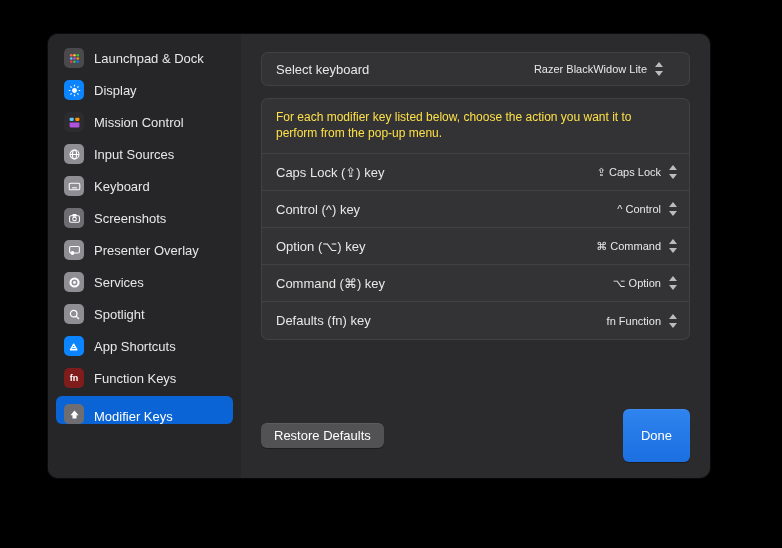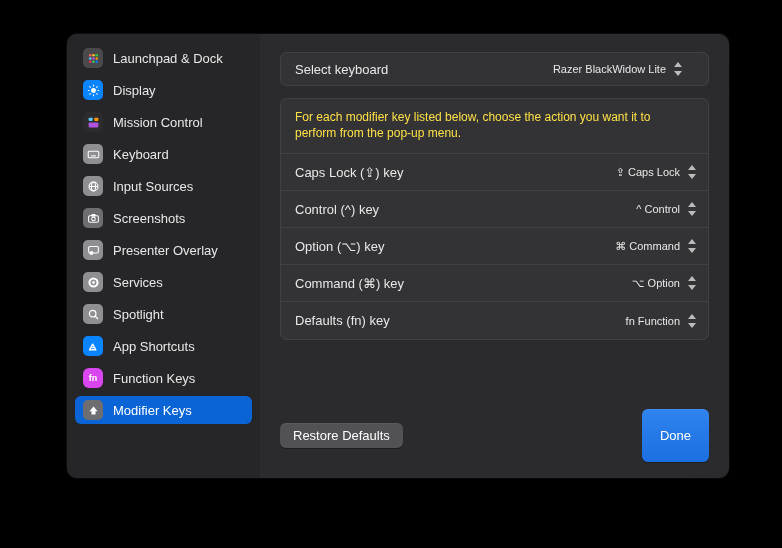--- a/index.html
+++ b/index.html
@@ -8,21 +8,21 @@
     font-family: -apple-system, "Helvetica Neue", Arial, sans-serif;
     font-size: 13px;
     color: #e8e8e8;
     width: 782px;
     height: 548px;
     overflow: hidden;
     position: relative;
   }
   .window {
     position: absolute;
-    left: 67px;
+    left: 48px;
     top: 34px;
     width: 662px;
     height: 444px;
     background: #2b2b2d;
     border-radius: 10px;
     display: flex;
     box-shadow: 0 20px 60px rgba(0,0,0,0.6), 0 0 0 1px rgba(255,255,255,0.06);
     overflow: hidden;
   }
   .sidebar {
@@ -37,20 +37,21 @@
     height: 28px;
     padding: 0 8px;
     border-radius: 6px;
     margin-bottom: 4px;
     cursor: default;
     color: #e8e8e8;
   }
   .sidebar-item.selected {
     background: #0a64d6;
     color: #fff;
+    align-items: flex-end;
   }
   .sb-icon {
     width: 20px;
     height: 20px;
     border-radius: 5px;
     margin-right: 10px;
     display: flex;
     align-items: center;
     justify-content: center;
     font-size: 12px;
@@ -147,21 +148,21 @@
   .ic-display   { background:#0a84ff; }
   .ic-mission   { background:#2c2c2e; }
   .ic-keyboard  { background:#8e8e93; }
   .ic-input     { background:#8e8e93; }
   .ic-screen    { background:#6e6e72; }
   .ic-presenter { background:#8e8e93; }
   .ic-services  { background:#8e8e93; }
   .ic-spotlight { background:#8e8e93; }
   .ic-access    { background:#0a84ff; }
   .ic-appshort  { background:#0a84ff; }
-  .ic-fnkeys    { background:#d946ef;border-radius:6px; }
+  .ic-fnkeys    { background:#7f1d1d; }
   .ic-modkeys   { background:#6e6e72; }
   .sb-icon svg { width:13px; height:13px; }
 </style>
 </head>
 <body>
 
 <div class="window">
   <div class="sidebar">
 
     <div class="sidebar-item">
@@ -207,41 +208,41 @@
         <svg viewBox="0 0 16 16">
             <rect x="2" y="2" width="5" height="4" rx="1" fill="#5ac8fa"></rect>
             <rect x="9" y="2" width="5" height="4" rx="1" fill="#ff9500"></rect>
             <rect x="2" y="8" width="12" height="6" rx="1" fill="#af52de"></rect>
           </svg>
       </span>
       <span class="sb-label">Mission Control</span>
     </div>
 
     <div class="sidebar-item">
-      <span class="sb-icon ic-keyboard">
-        <svg viewBox="0 0 16 16" fill="#fff">
-            <rect x="1.5" y="4" width="13" height="8" rx="1.5" fill="none" stroke="#fff" stroke-width="1.3"></rect>
-            <rect x="5" y="9" width="6" height="1.3"></rect>
-          </svg>
-      </span>
-      <span class="sb-label">Keyboard</span>
-    </div>
-
-    <div class="sidebar-item">
       <span class="sb-icon ic-input">
         <svg viewBox="0 0 16 16" fill="none" stroke="#fff" stroke-width="1.3">
             <circle cx="8" cy="8" r="5.5"></circle>
             <ellipse cx="8" cy="8" rx="2.5" ry="5.5"></ellipse>
             <line x1="2.5" y1="8" x2="13.5" y2="8"></line>
           </svg>
       </span>
       <span class="sb-label">Input Sources</span>
     </div>
 
     <div class="sidebar-item">
+      <span class="sb-icon ic-keyboard">
+        <svg viewBox="0 0 16 16" fill="#fff">
+            <rect x="1.5" y="4" width="13" height="8" rx="1.5" fill="none" stroke="#fff" stroke-width="1.3"></rect>
+            <rect x="5" y="9" width="6" height="1.3"></rect>
+          </svg>
+      </span>
+      <span class="sb-label">Keyboard</span>
+    </div>
+
+    <div class="sidebar-item">
       <span class="sb-icon ic-screen">
         <svg viewBox="0 0 16 16" fill="none" stroke="#fff" stroke-width="1.3">
             <rect x="2" y="4.5" width="12" height="8" rx="1.5"></rect>
             <circle cx="8" cy="8.5" r="2.2"></circle>
             <rect x="6" y="3" width="4" height="2" rx="0.6" fill="#fff"></rect>
           </svg>
       </span>
       <span class="sb-label">Screenshots</span>
     </div>
 

